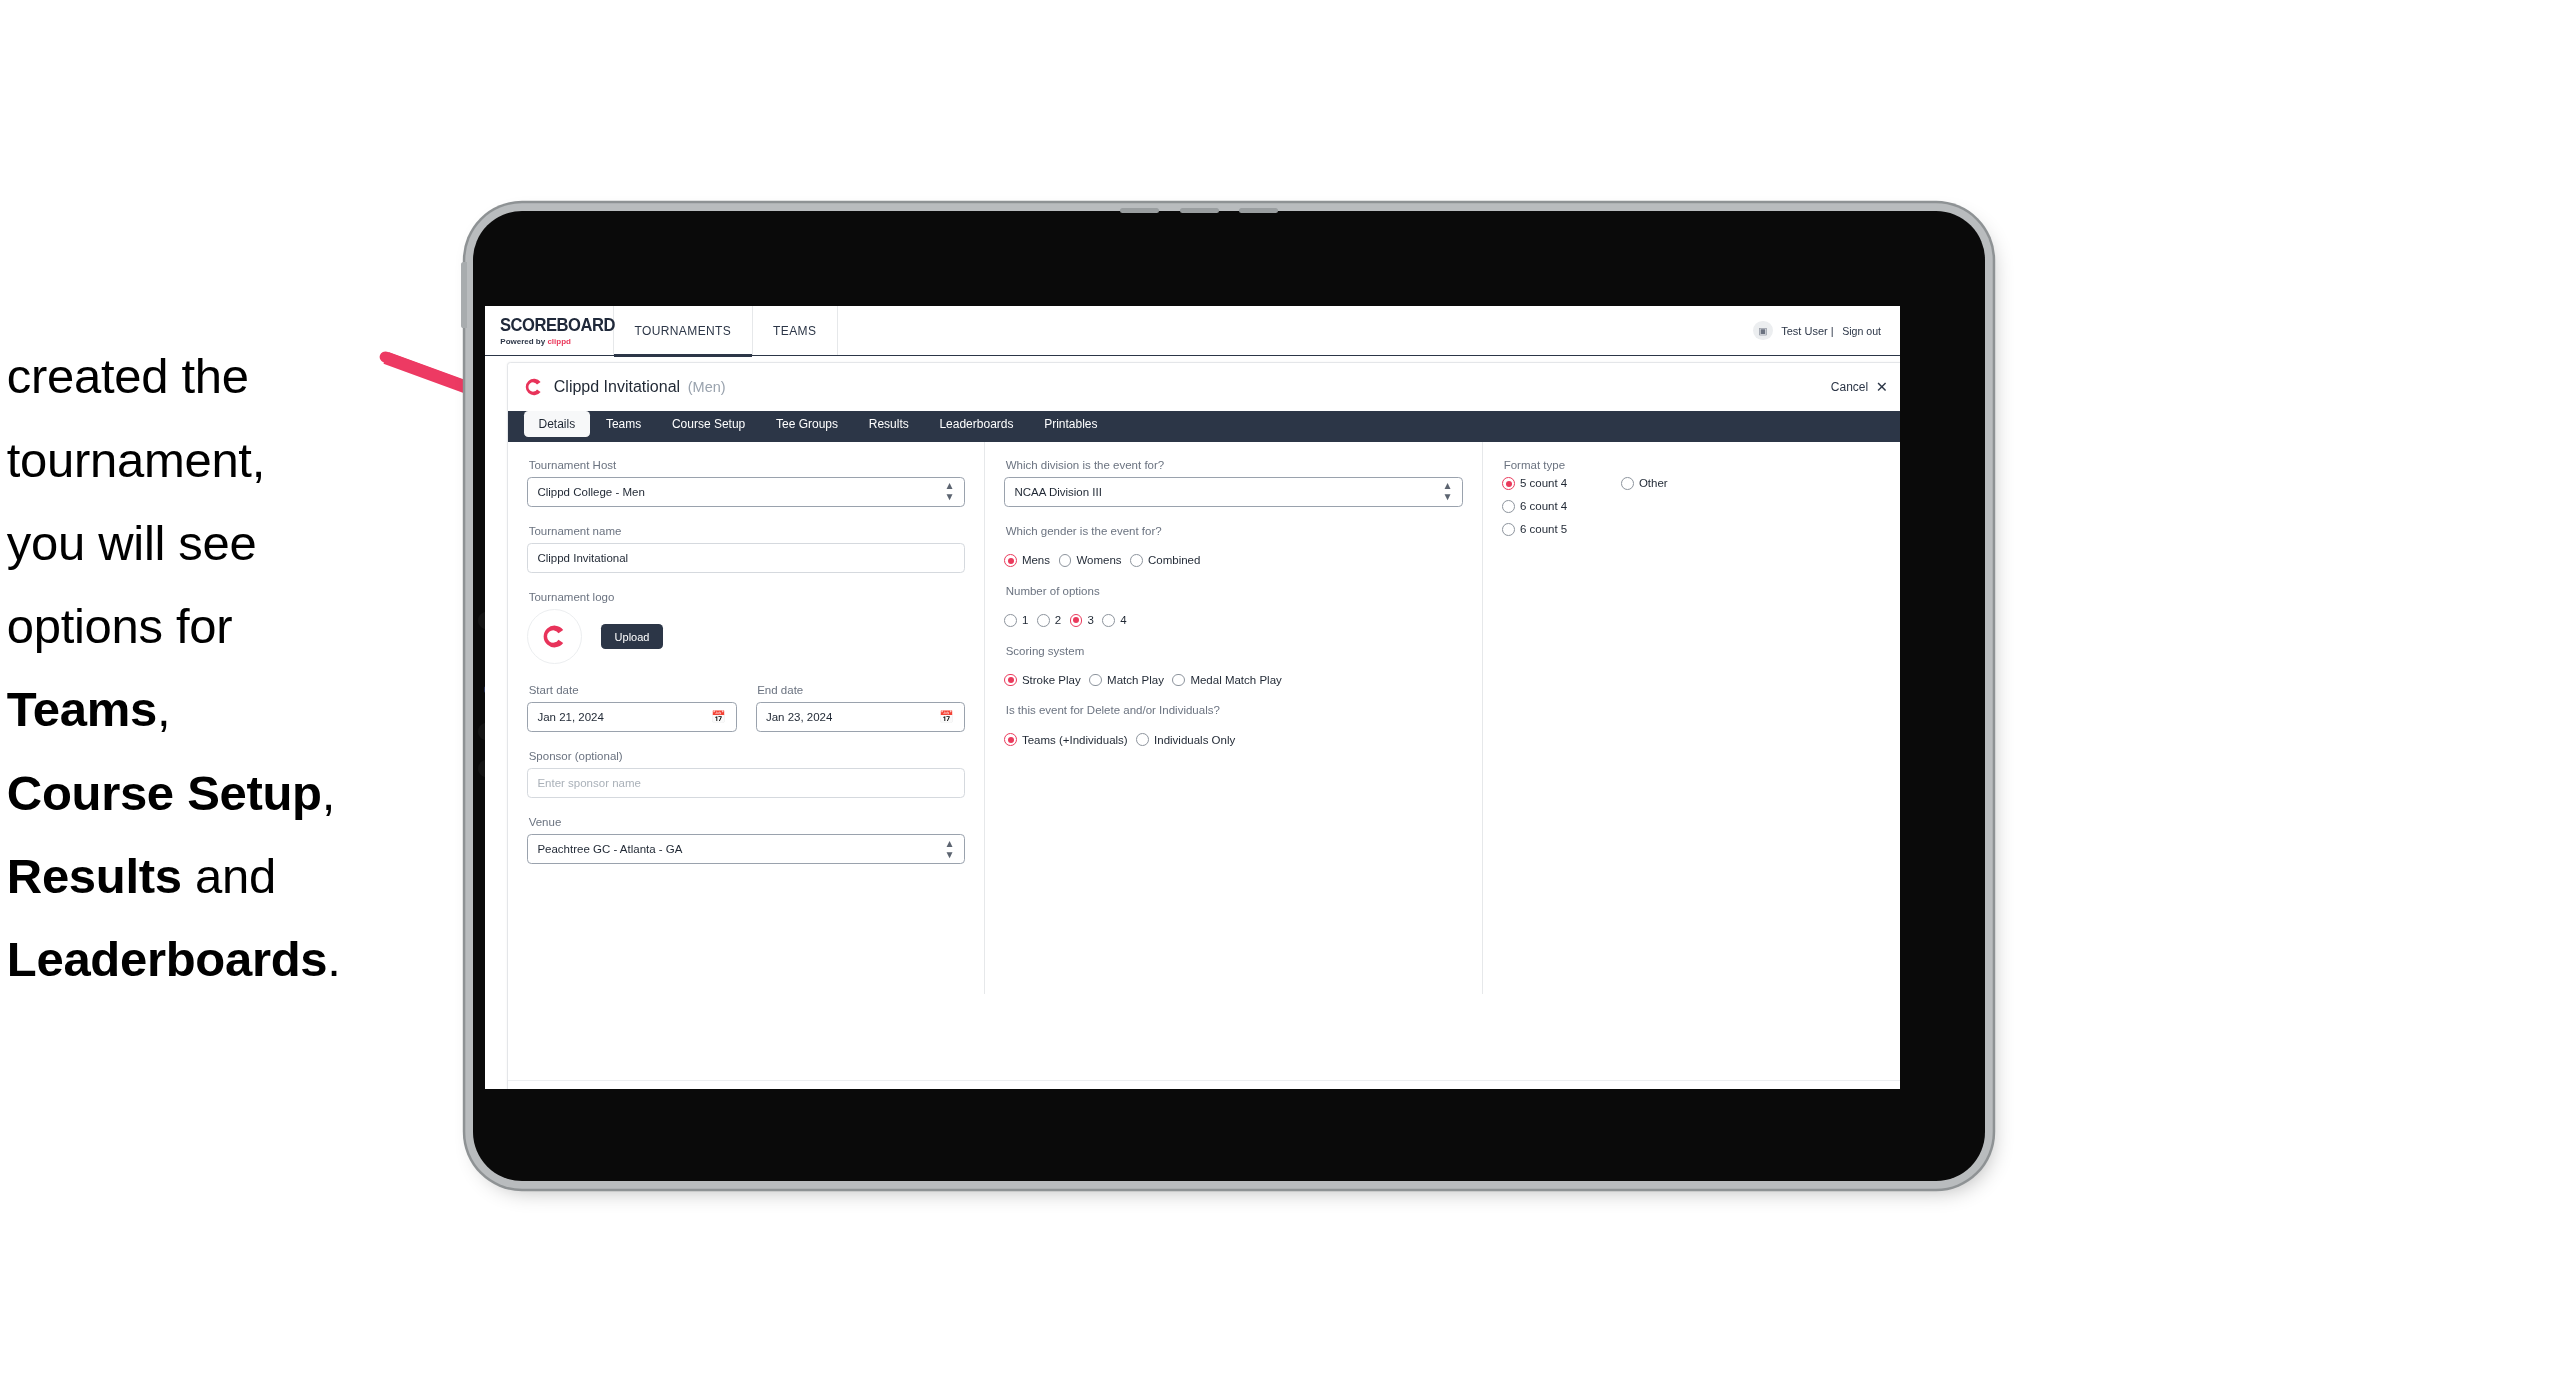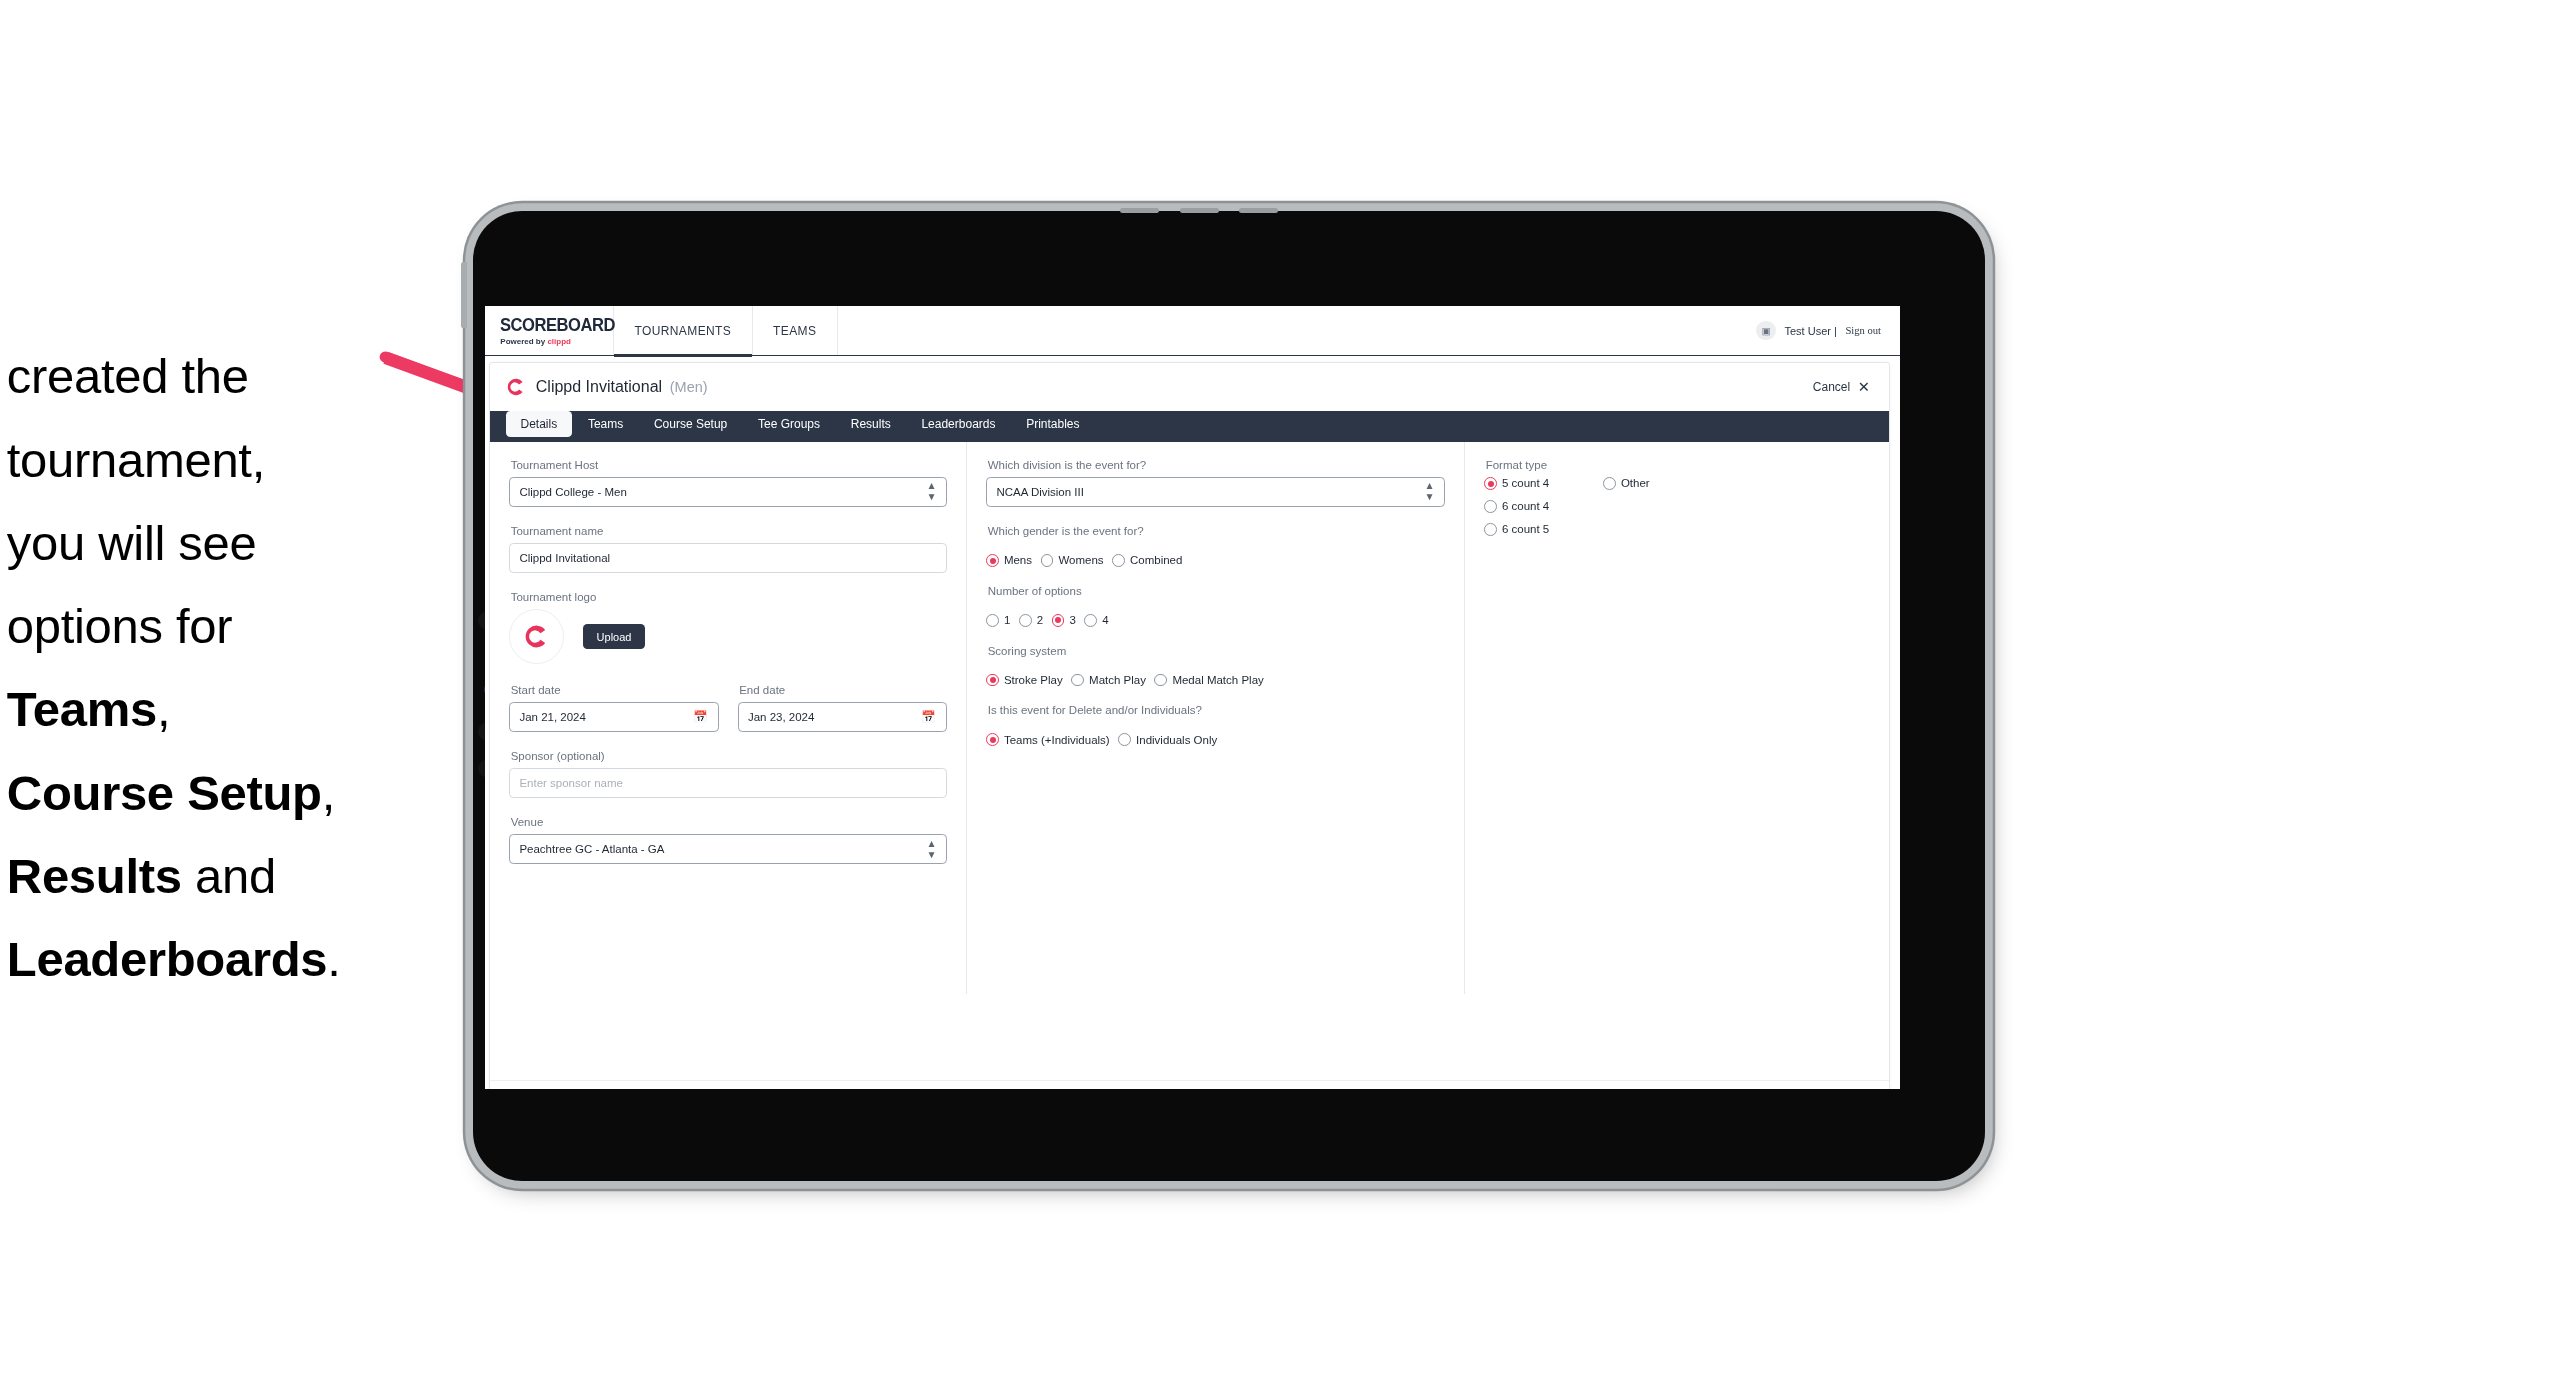--- a/index.html
+++ b/index.html
@@ -160,26 +160,26 @@
     font-size: 11px;
     color: #2c3647;
   }
   #avatar {
     width: 19.6px; height: 19.6px;
     border-radius: 50%;
     background: #eceef0;
     display: flex; align-items: center; justify-content: center;
     font-size: 9.4px; color: #6b7280;
   }
-  #signout { color: #2c3647; cursor: pointer; font-size: 10.6px; font-family: Liberation Serif, serif; }
+  #signout { color: #2c3647; cursor: pointer; font-size: 10.6px; }
 
   
   #card {
     position: absolute;
-    left: 4px;
+    left: 22px;
     top: 56px;
     width: 1401px;
     height: 780px;
     background: #ffffff;
     border: 0.9px solid #e4e6e9;
     border-radius: 3.4px;
     box-shadow: 0 0.9px 2.6px rgba(0,0,0,0.06);
     box-sizing: border-box;
     overflow: hidden;
   }

